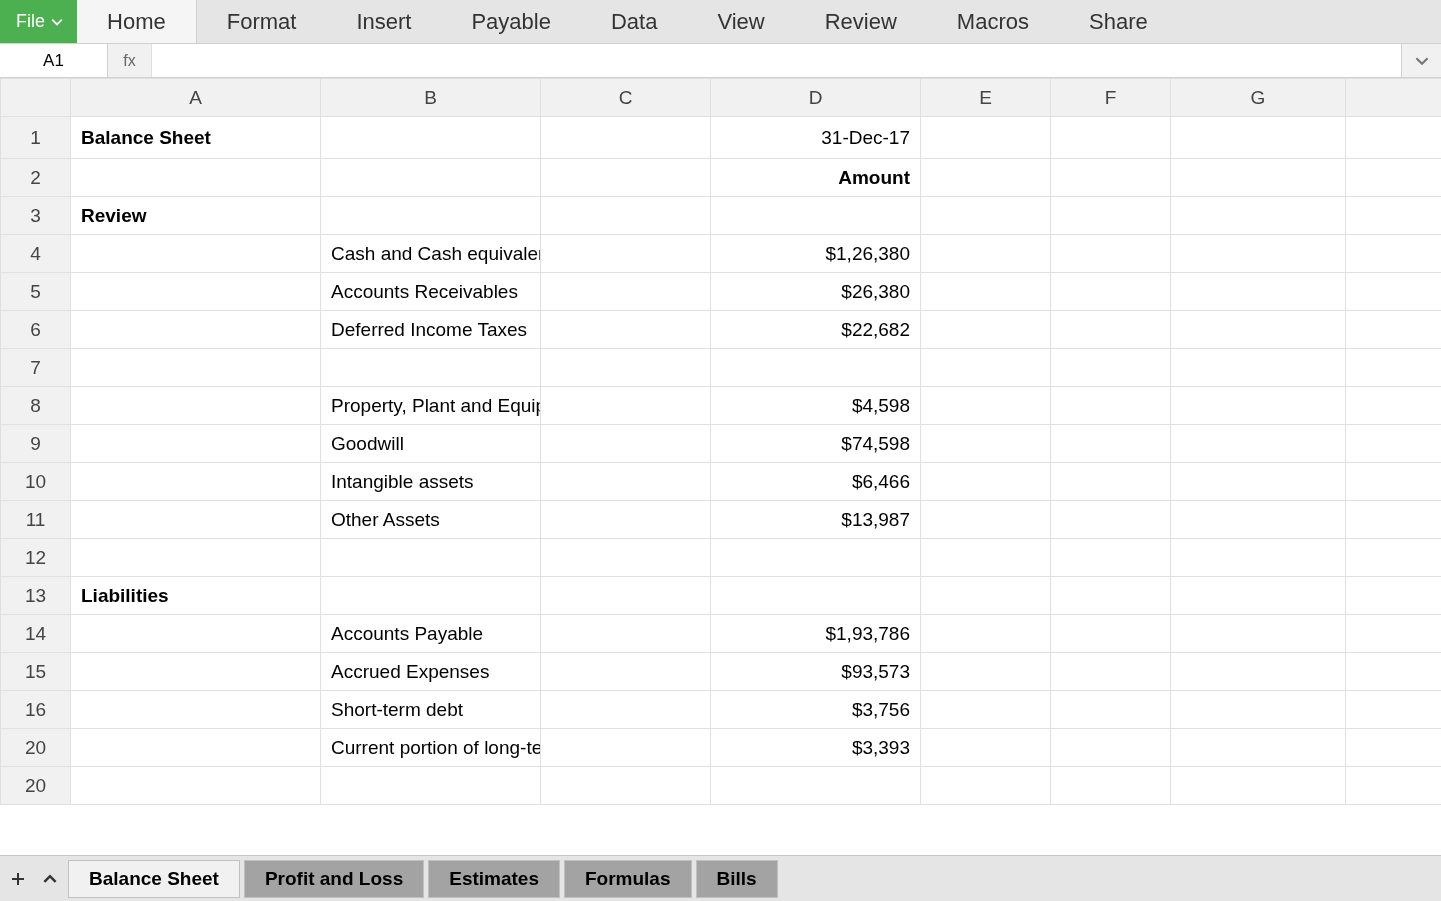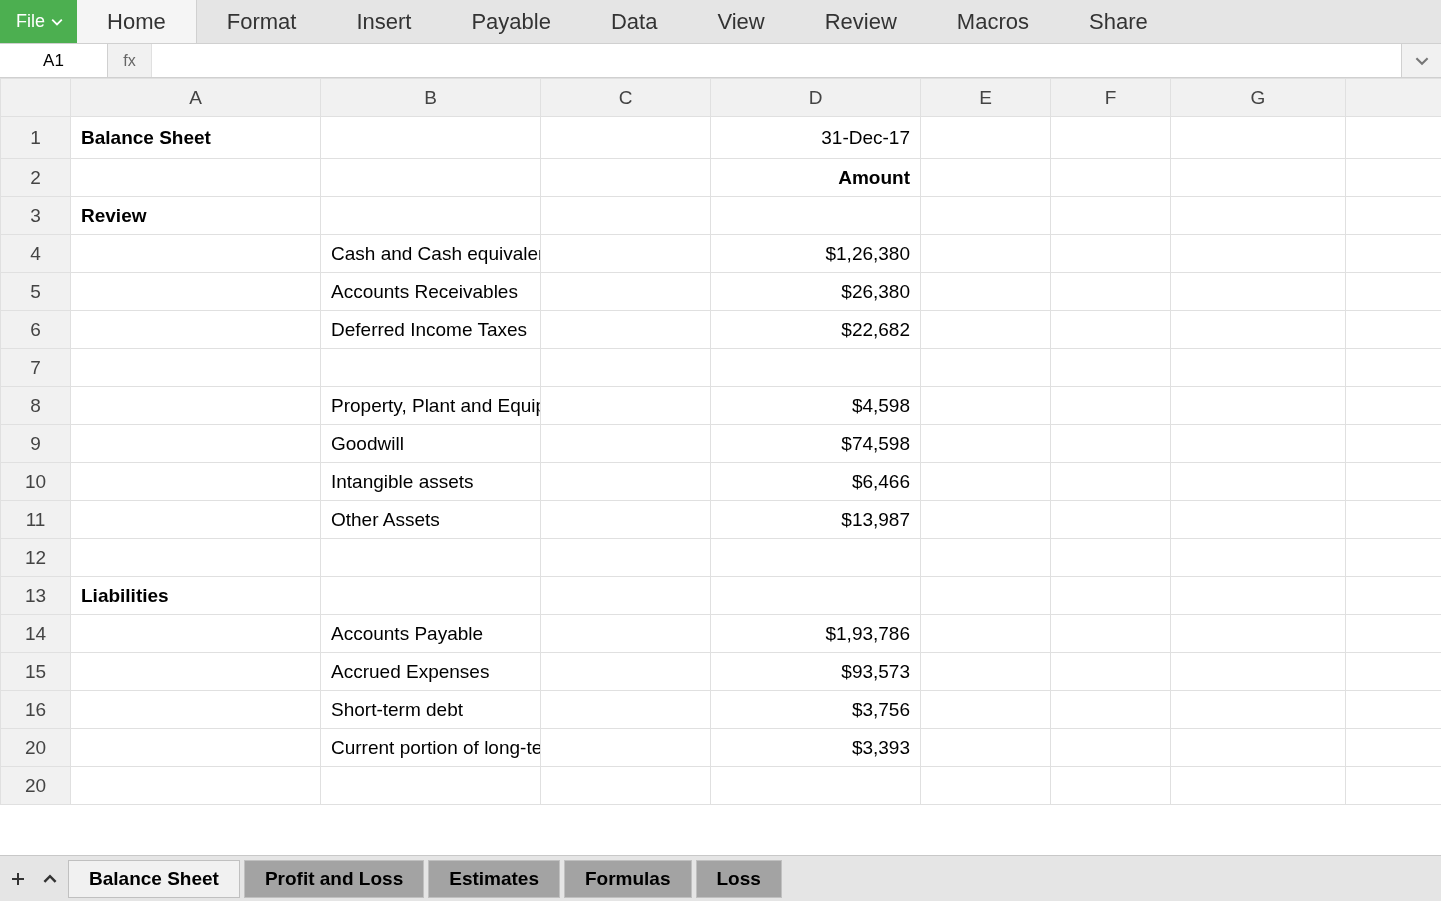--- a/index.html
+++ b/index.html
@@ -446,15 +446,15 @@
   <div class="sheet-btn-small">
     <svg width="14" height="14" viewBox="0 0 10 10">
         <path d="M1 7 L5 3 L9 7" stroke="#333" stroke-width="1.8" fill="none"></path>
       </svg>
   </div>
   <div id="sheet-tab-list" style="display:flex;gap:4px;">
       <div class="sheet-tab active">Balance Sheet</div>
       <div class="sheet-tab">Profit and Loss</div>
       <div class="sheet-tab">Estimates</div>
       <div class="sheet-tab">Formulas</div>
-      <div class="sheet-tab">Loss</div>
+      <div class="sheet-tab">Bills</div>
     </div>
 </div>
 
 </body></html>

